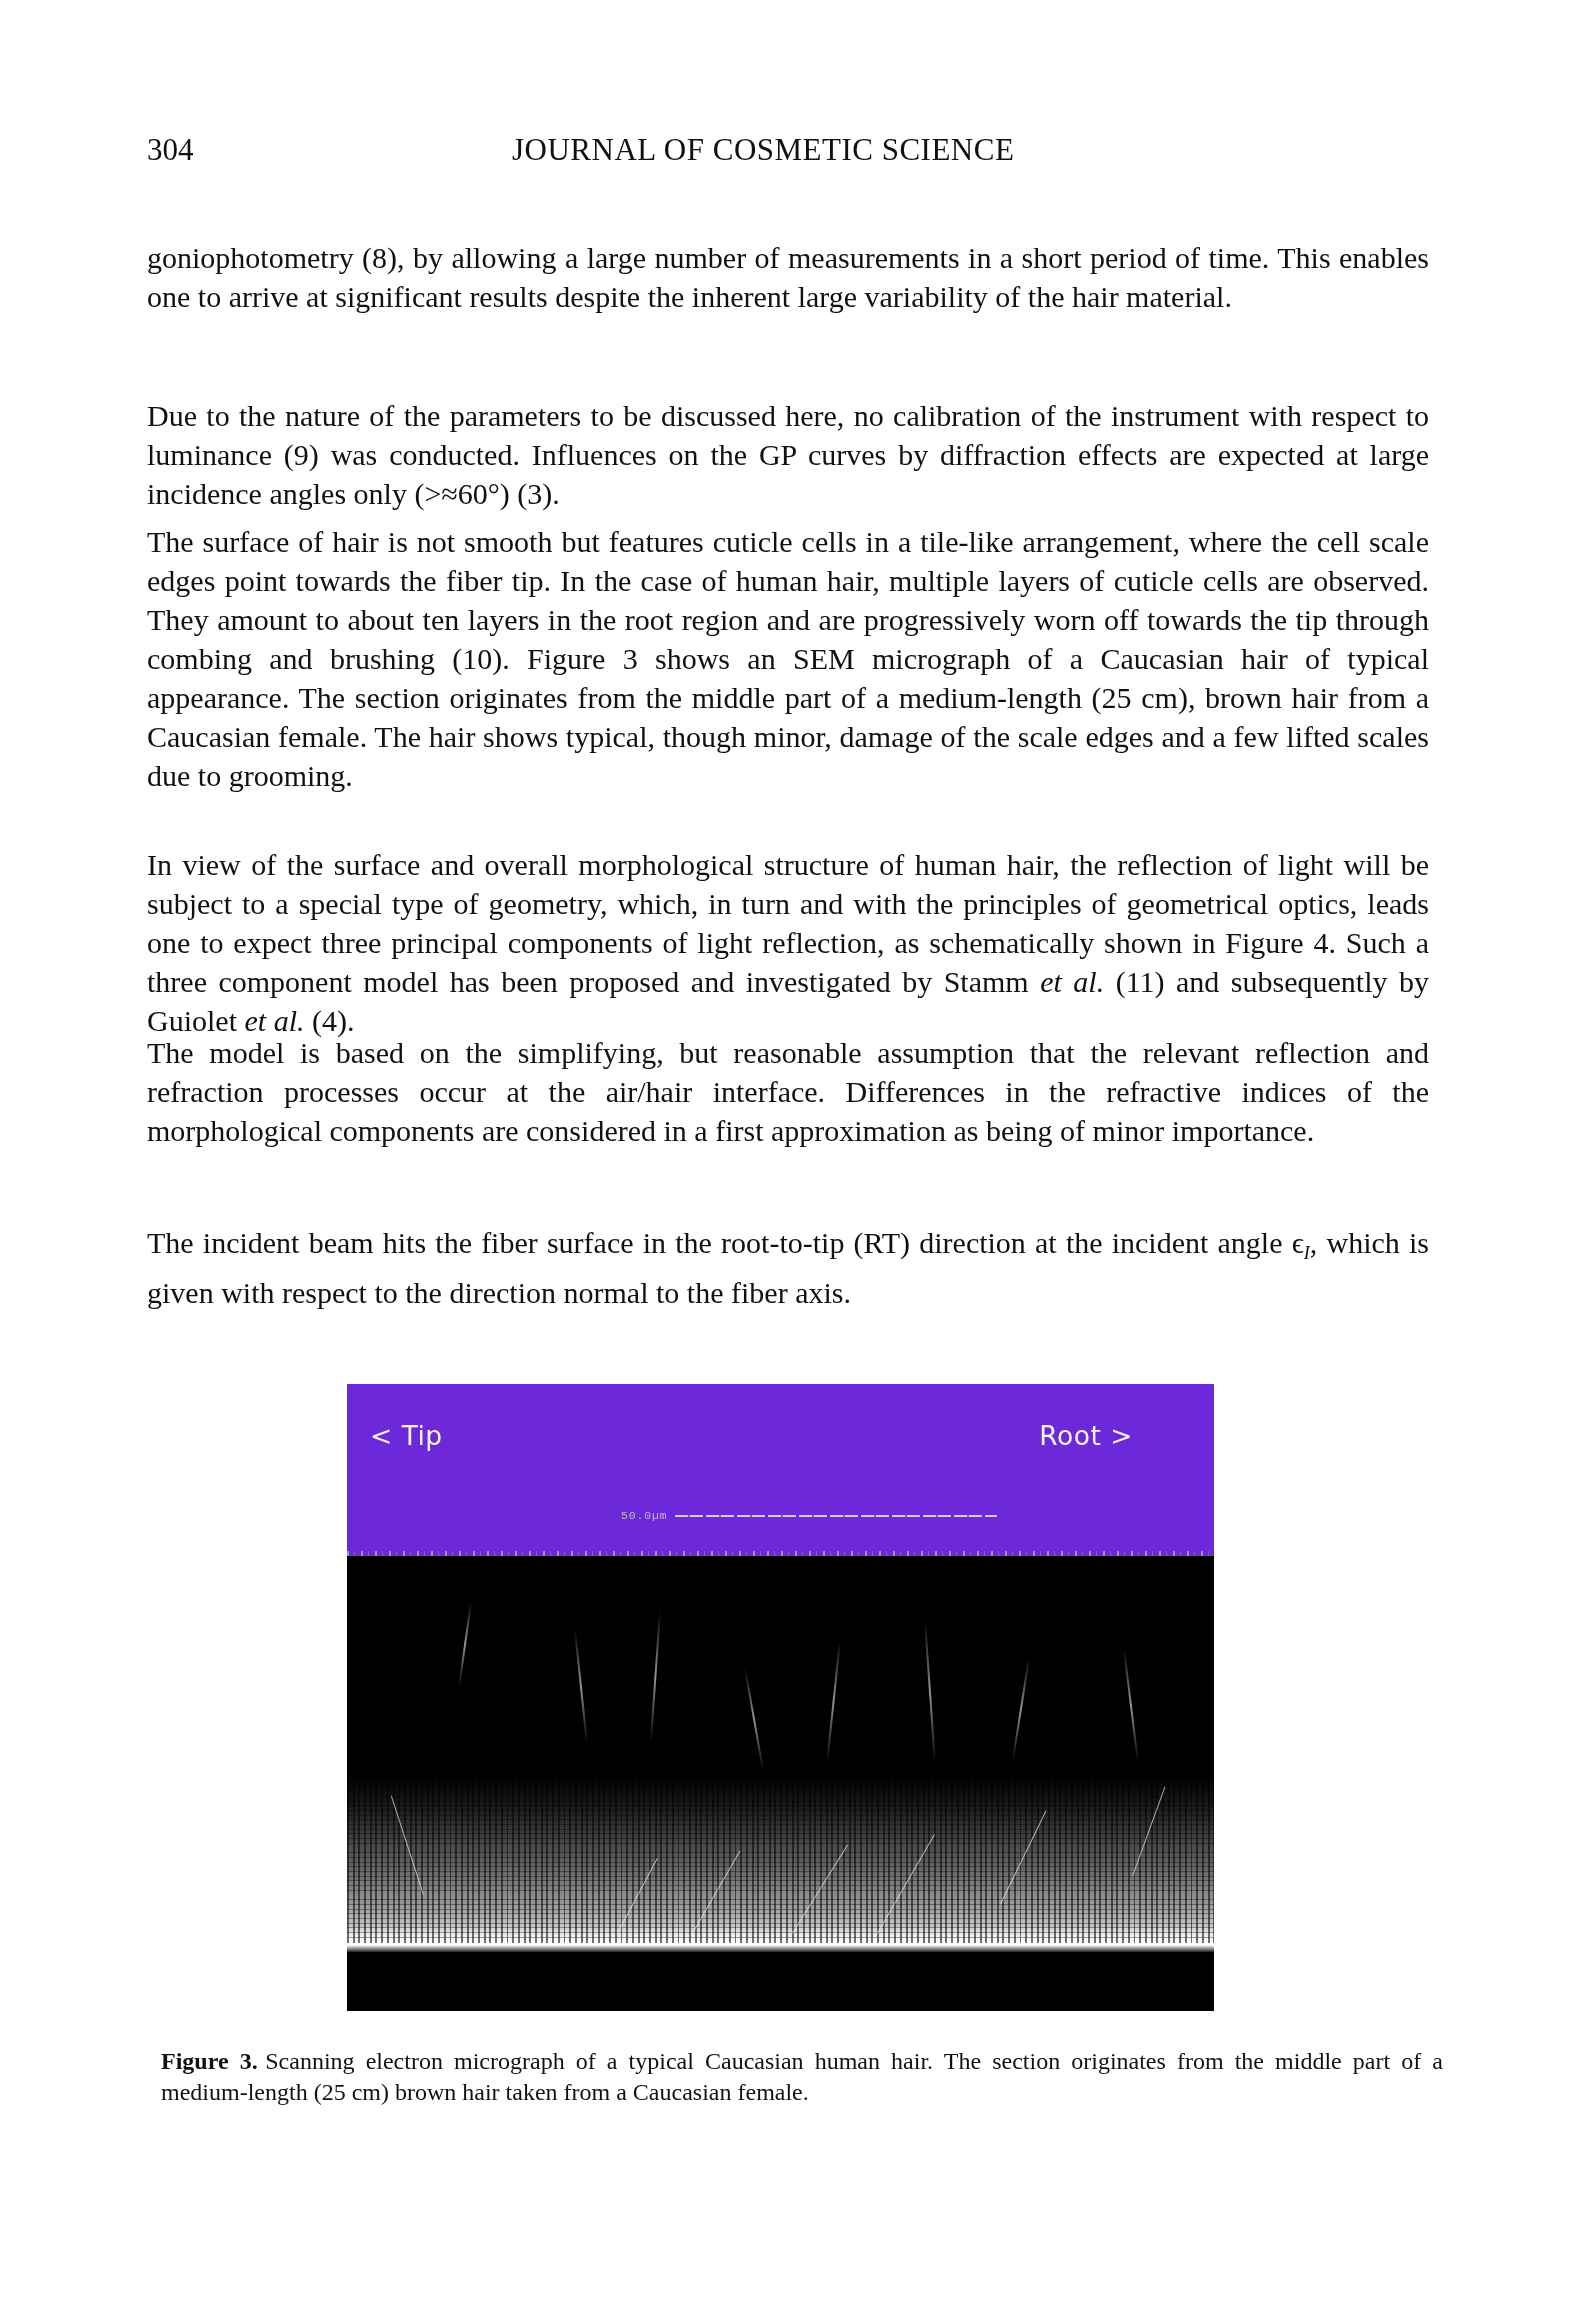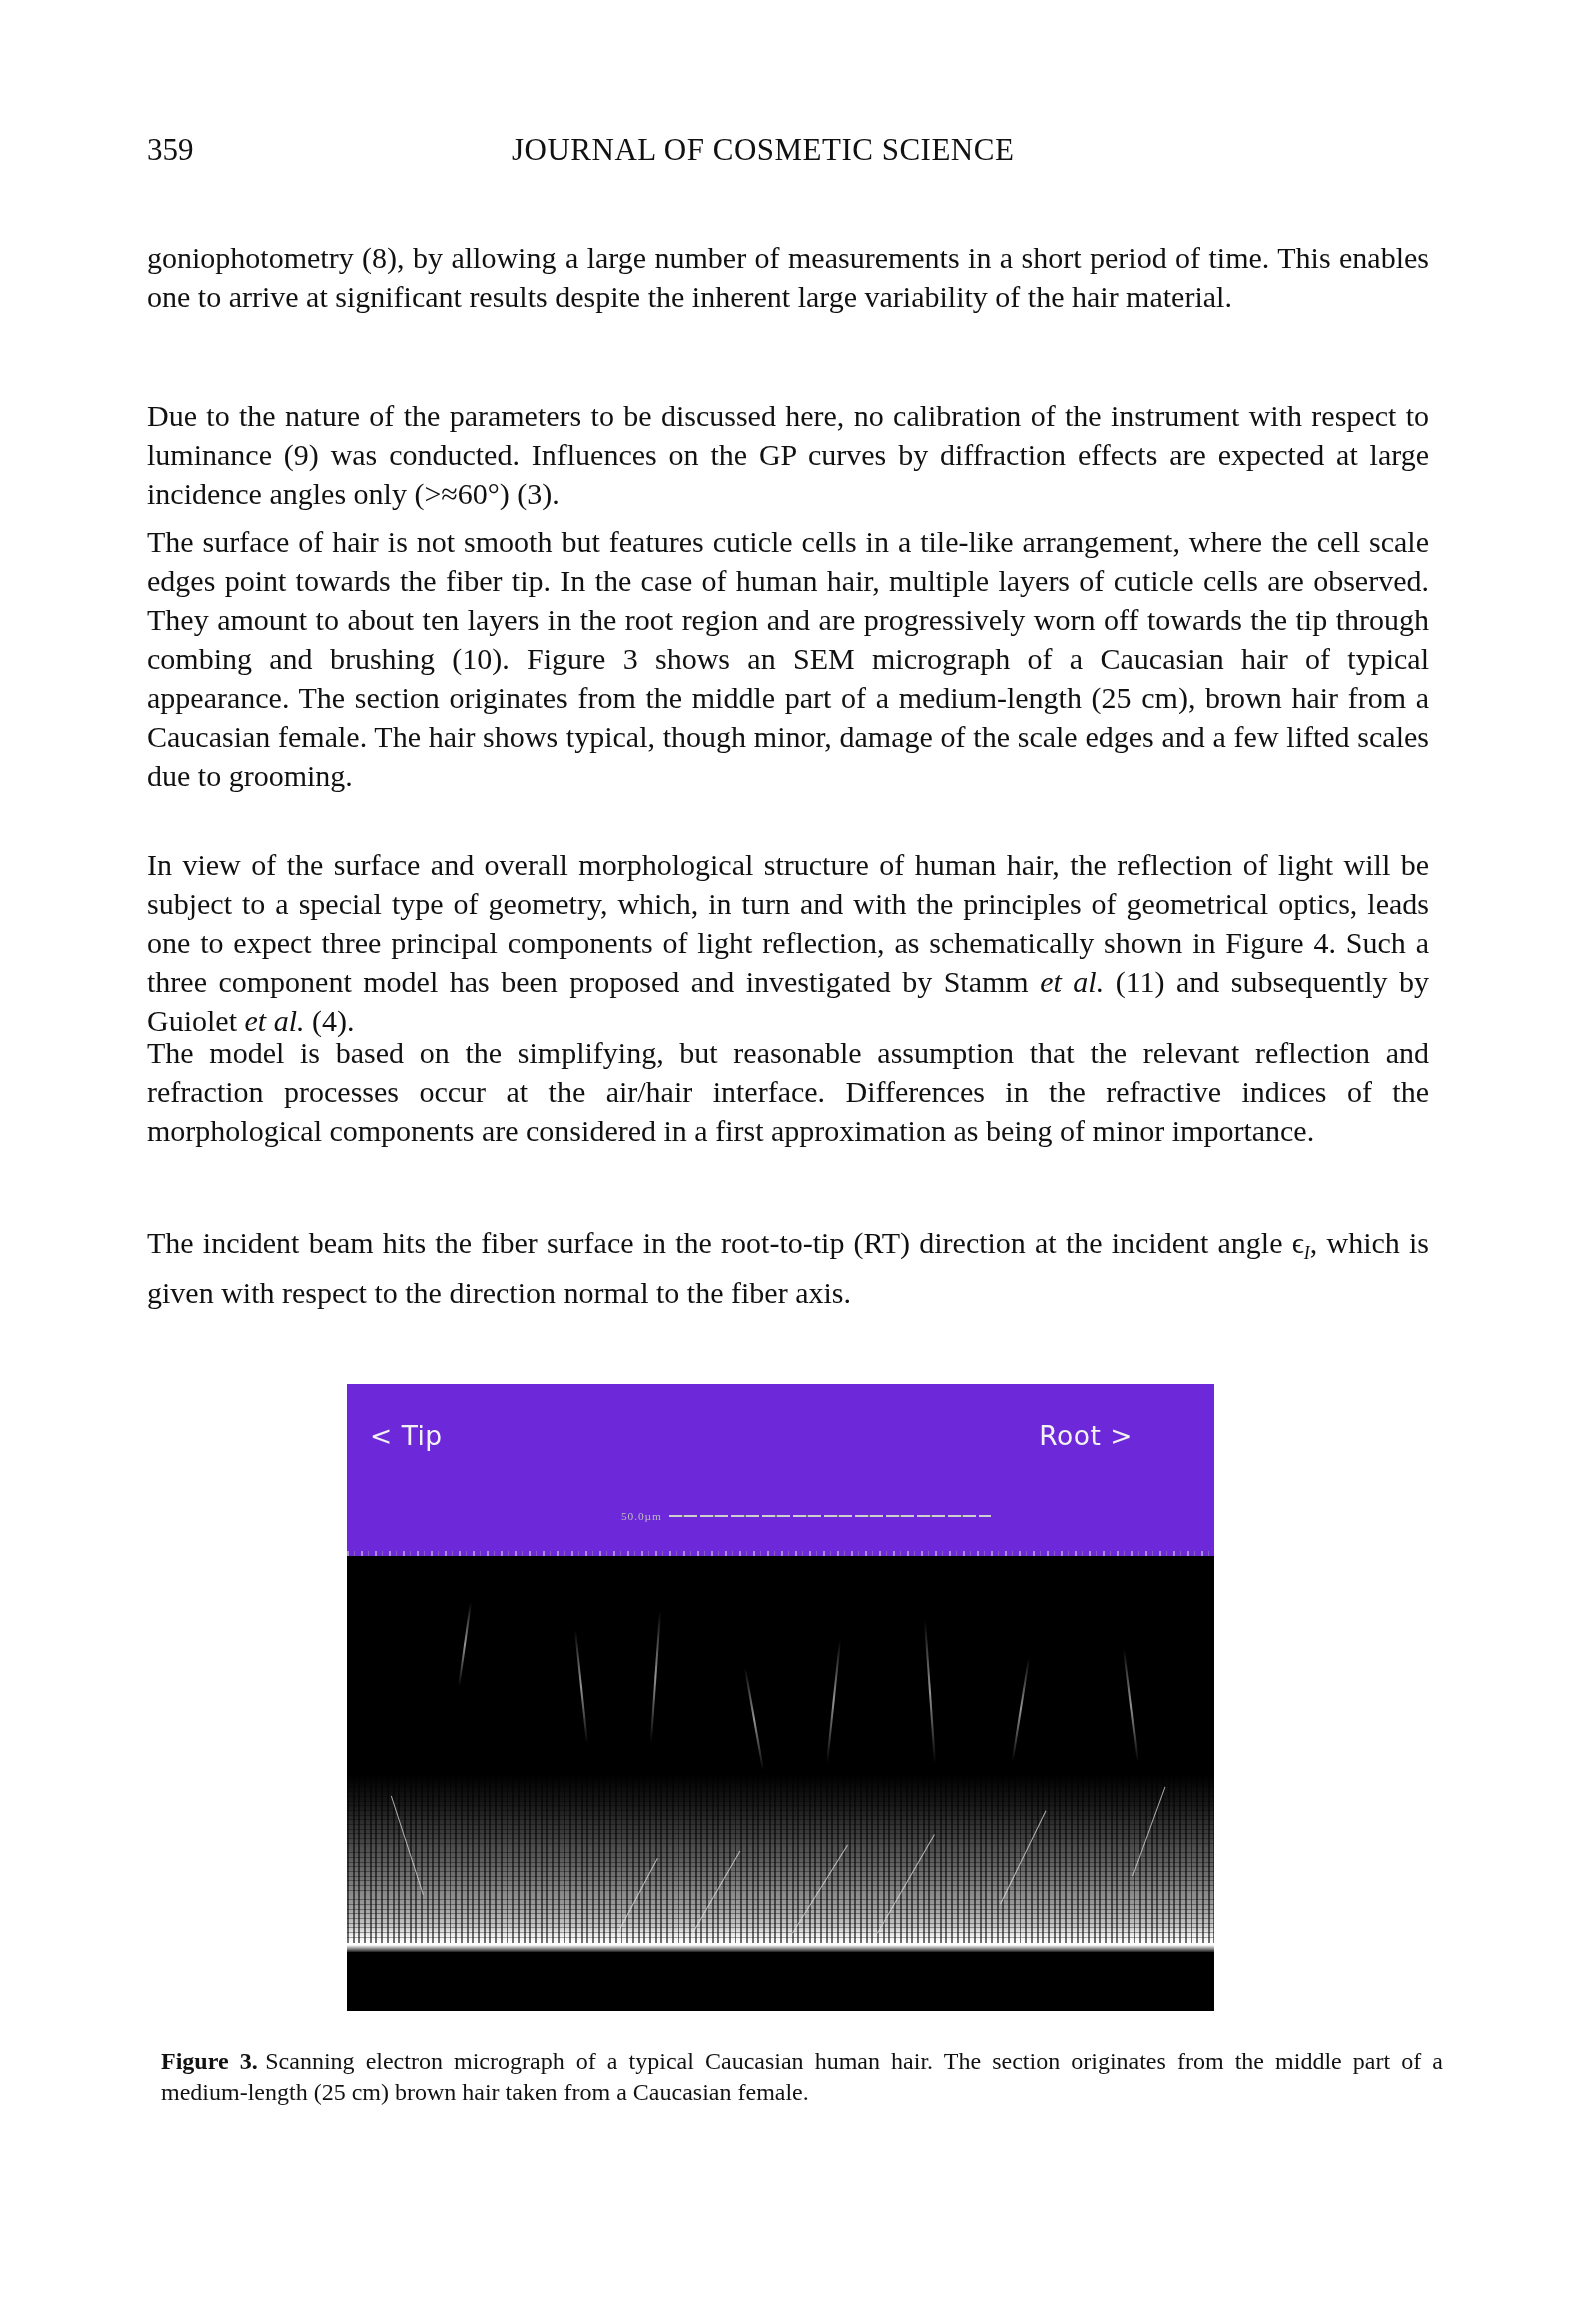--- a/index.html
+++ b/index.html
@@ -82,21 +82,21 @@
     .scale-bar {
       position: absolute;
       left: 274px;
       top: 125px;
       height: 13.2px;
       display: flex;
       align-items: center;
     }
     .scale-text {
       color: #bdbdbd;
-      font-family: Liberation Serif, serif;
+      font-family: Liberation Mono, monospace;
       font-size: 11.4px;
       letter-spacing: 0.9px;
       margin-right: 7.6px;
     }
     .scale-line {
       width: 322px;
       height: 1.9px;
       background: repeating-linear-gradient(90deg, #cfcfcf 0 13.2px, #777 13.2px 15px, #cfcfcf 15px 28px, transparent 28px 31px);
     }
     .fiber-edge {
@@ -170,21 +170,21 @@
     }
     .caption-label {
       font-weight: bold;
       margin-right: 7.6px;
     }
   </style>
 </head>
 <body>
 
 <div class="page-header">
-  <span class="page-number">359</span>
+  <span class="page-number">304</span>
   <span class="journal-title">JOURNAL OF COSMETIC SCIENCE</span>
 </div>
 
 <p class="body-text p1">goniophotometry (8), by allowing a large number of measurements in a short period of time. This enables one to arrive at significant results despite the inherent large vari­ability of the hair material.</p>
 <p class="body-text p2">Due to the nature of the parameters to be discussed here, no calibration of the instrument with respect to luminance (9) was conducted. Influences on the GP curves by diffraction effects are expected at large incidence angles only (&gt;≈60°) (3).</p>
 <p class="body-text p3">The surface of hair is not smooth but features cuticle cells in a tile-like arrangement, where the cell scale edges point towards the fiber tip. In the case of human hair, multiple layers of cuticle cells are observed. They amount to about ten layers in the root region and are progressively worn off towards the tip through combing and brushing (10). Figure 3 shows an SEM micrograph of a Caucasian hair of typical appearance. The section originates from the middle part of a medium-length (25 cm), brown hair from a Caucasian female. The hair shows typical, though minor, damage of the scale edges and a few lifted scales due to grooming.</p>
 <p class="body-text p4"><span>In view of the surface and overall morphological structure of human hair, the reflection of light will be subject to a special type of geometry, which, in turn and with the principles of geometrical optics, leads one to expect three principal components of light reflection, as schematically shown in Figure 4. Such a three component model has been proposed and investigated by Stamm </span><em>et al.</em><span> (11) and subsequently by Guiolet </span><em>et al.</em><span> (4).</span></p>
 <p class="body-text p5">The model is based on the simplifying, but reasonable assumption that the relevant reflection and refraction processes occur at the air/hair interface. Differences in the refractive indices of the morphological components are considered in a first approxima­tion as being of minor importance.</p>
 <p class="body-text p6"><span>The incident beam hits the fiber surface in the root-to-tip (RT) direction at the incident angle ϵ</span><span class="sub">I</span><span>, which is given with respect to the direction normal to the fiber axis.</span></p>
 

